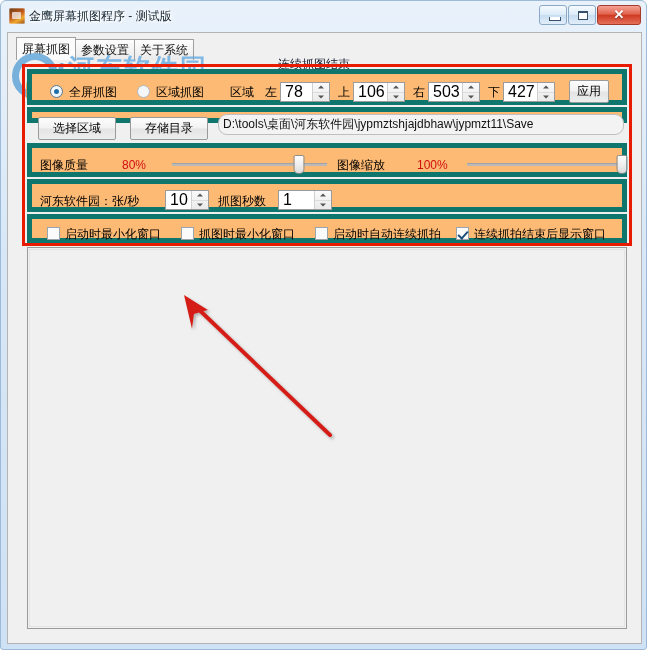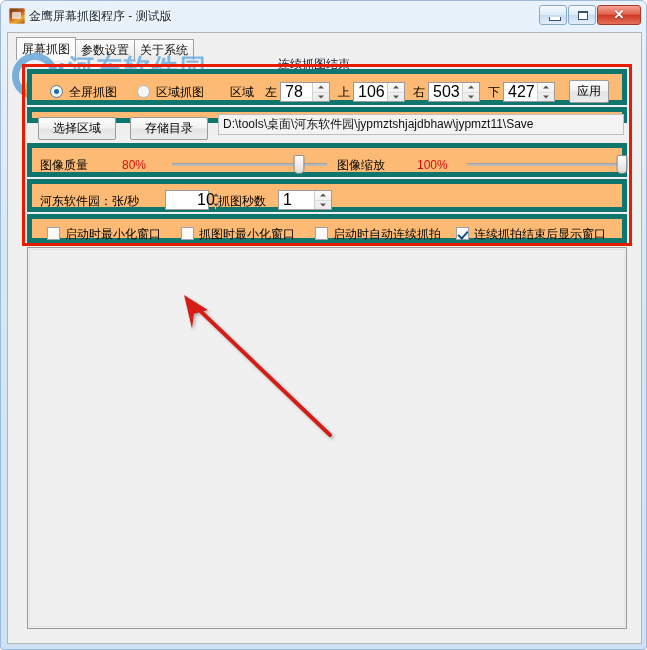--- a/index.html
+++ b/index.html
@@ -500,42 +500,42 @@
             </div>
           </div>
       </div>
 
       <div class="btn" style="left:537px; top:6px; width:40px;">应用</div>
     </div>
 
     <div class="panel row2">
       <div class="btn" style="left:6px; top:5px; width:78px;">选择区域</div>
       <div class="btn" style="left:98px; top:5px; width:78px;">存储目录</div>
-      <div class="pathfield" style="left:186px; top:2px; width:406px;">D:\tools\桌面\河东软件园\jypmztshjajdbhaw\jypmzt11\Save</div>
+      <div class="pathfield" style="left:186px; top:2px; width:406px;border-radius:9px;">D:\tools\桌面\河东软件园\jypmztshjajdbhaw\jypmzt11\Save</div>
     </div>
 
     <div class="panel row3">
       <div class="lbl" style="left:8px; top:9px;">图像质量</div>
       <div class="lbl red-val" style="left:90px; top:9px;">80%</div>
       <div class="slider" style="left:140px; top:5px; width:155px;">
         <div class="track"></div>
         <div class="thumb" id="quality-thumb" style="left: 82%;"></div>
       </div>
 
       <div class="lbl" style="left:305px; top:9px;">图像缩放</div>
       <div class="lbl red-val" style="left:385px; top:9px;">100%</div>
       <div class="slider" style="left:435px; top:5px; width:155px;">
         <div class="track"></div>
         <div class="thumb" id="zoom-thumb" style="left: 100%;"></div>
       </div>
     </div>
 
     <div class="panel row4">
       <div class="lbl" style="left:8px; top:9px;">河东软件园：张/秒</div>
-      <div class="spin" style="left:133px; top:6px; width:44px;padding-left:27px;">
+      <div class="spin" style="left:133px; top:6px; width:44px;">
         <div class="val">10</div>
         <div class="btns">
             <div>
               <i class="arrow-up"></i>
             </div>
             <div>
               <i class="arrow-dn"></i>
             </div>
           </div>
       </div>

